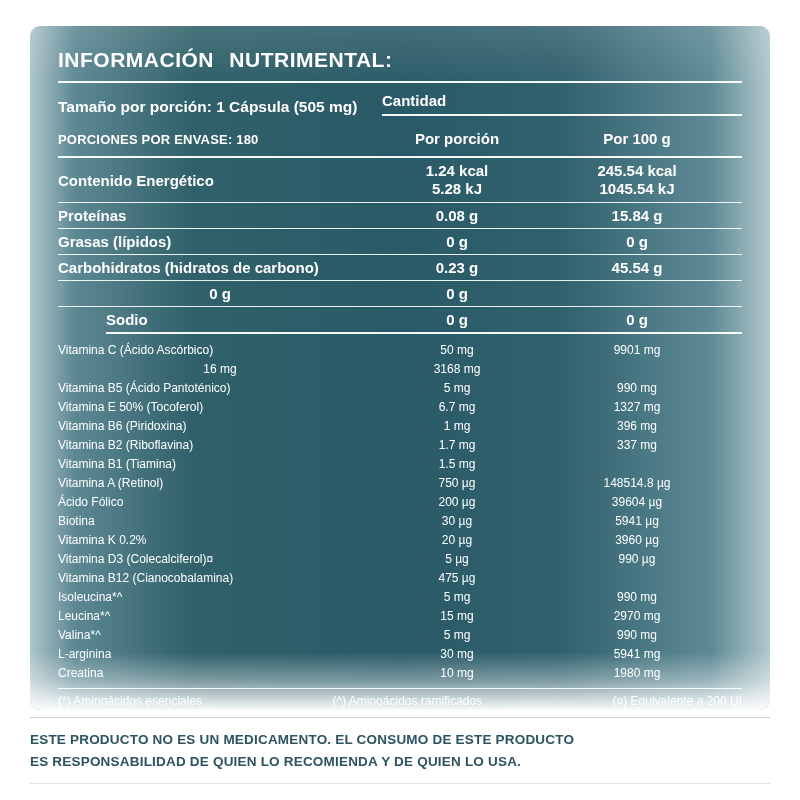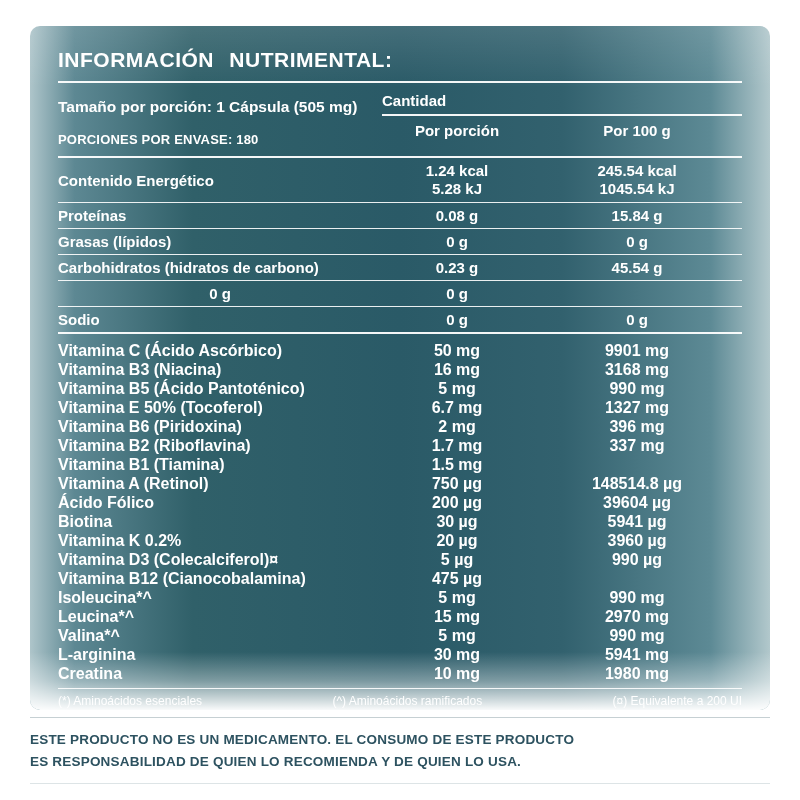--- a/index.html
+++ b/index.html
@@ -15,31 +15,31 @@
   .fade{position:absolute;left:0;right:0;bottom:0;height:58px;border-radius:0 0 10px 10px;
     background:linear-gradient(180deg,rgba(255,255,255,0) 0%,rgba(255,255,255,.38) 50%,rgba(255,255,255,.97) 100%);}
 
   .title{font-size:21px;font-weight:bold;letter-spacing:.5px;word-spacing:9px;}
   .rule{height:2px;background:rgba(255,255,255,.95);margin:9px 0 7px;}
 
   .hdr{display:grid;grid-template-columns:1fr 360px;}
   .serving-size{font-size:15.5px;font-weight:bold;margin-top:8px;}
   .servings{font-size:13px;font-weight:bold;margin-top:16px;letter-spacing:.2px;}
   .cantidad{font-size:15px;font-weight:bold;padding:2px 0 5px;border-bottom:2px solid rgba(255,255,255,.95);}
-  .valcols{display:grid;grid-template-columns:150px 210px;font-size:15px;font-weight:bold;text-align:center;padding-top:6px;}
+  .valcols{display:grid;grid-template-columns:150px 210px;font-size:15px;font-weight:bold;text-align:center;padding-top:14px;}
   .hdr-rule{height:2px;background:rgba(255,255,255,.95);margin-top:9px;}
 
   .row{display:grid;grid-template-columns:1fr 150px 210px;align-items:center;}
   .row .val{text-align:center;}
   .macro-row{font-size:15px;font-weight:bold;padding:4px 0;border-bottom:1.5px solid rgba(255,255,255,.9);}
-  #macros .macro-row:last-child{border-bottom:2px solid rgba(255,255,255,.95);}
+  #macros .macro-row:last-child{border-bottom:2px solid rgba(255,255,255,.95);margin-left:48px;}
   .macro-row .val div{line-height:18px;}
 
   #micros{margin-top:7px;}
-  .micro-row{font-size:16px;line-height:19px;font-weight:bold;}
+  .micro-row{font-size:12px;line-height:19px;font-weight:normal;}
 
   .footnotes{display:flex;justify-content:space-between;font-size:12px;margin-top:5px;padding-top:5px;border-top:1.5px solid rgba(255,255,255,.9);}
 
   .footer{position:absolute;left:30px;right:30px;bottom:16px;border-top:1px solid #c6d0d3;border-bottom:1px solid #dde4e6;
     padding:11px 0 10px;color:#2d5260;font-weight:bold;font-size:13.5px;line-height:1.62;letter-spacing:.2px;}
 </style>
 </head>
 <body>
 
 <div class="label">
@@ -99,37 +99,36 @@
         <div class="val">0 g</div>
       </div>
     </div>
   <div id="micros">
       <div class="row micro-row">
         <div>Vitamina C (Ácido Ascórbico)</div>
         <div class="val">50 mg</div>
         <div class="val">9901 mg</div>
       </div>
       <div class="row micro-row">
-        <div>Vitamina B3 (Niacina)</div>
         <div class="val">16 mg</div>
         <div class="val">3168 mg</div>
       </div>
       <div class="row micro-row">
         <div>Vitamina B5 (Ácido Pantoténico)</div>
         <div class="val">5 mg</div>
         <div class="val">990 mg</div>
       </div>
       <div class="row micro-row">
         <div>Vitamina E 50% (Tocoferol)</div>
         <div class="val">6.7 mg</div>
         <div class="val">1327 mg</div>
       </div>
       <div class="row micro-row">
         <div>Vitamina B6 (Piridoxina)</div>
-        <div class="val">2 mg</div>
+        <div class="val">1 mg</div>
         <div class="val">396 mg</div>
       </div>
       <div class="row micro-row">
         <div>Vitamina B2 (Riboflavina)</div>
         <div class="val">1.7 mg</div>
         <div class="val">337 mg</div>
       </div>
       <div class="row micro-row">
         <div>Vitamina B1 (Tiamina)</div>
         <div class="val">1.5 mg</div>

